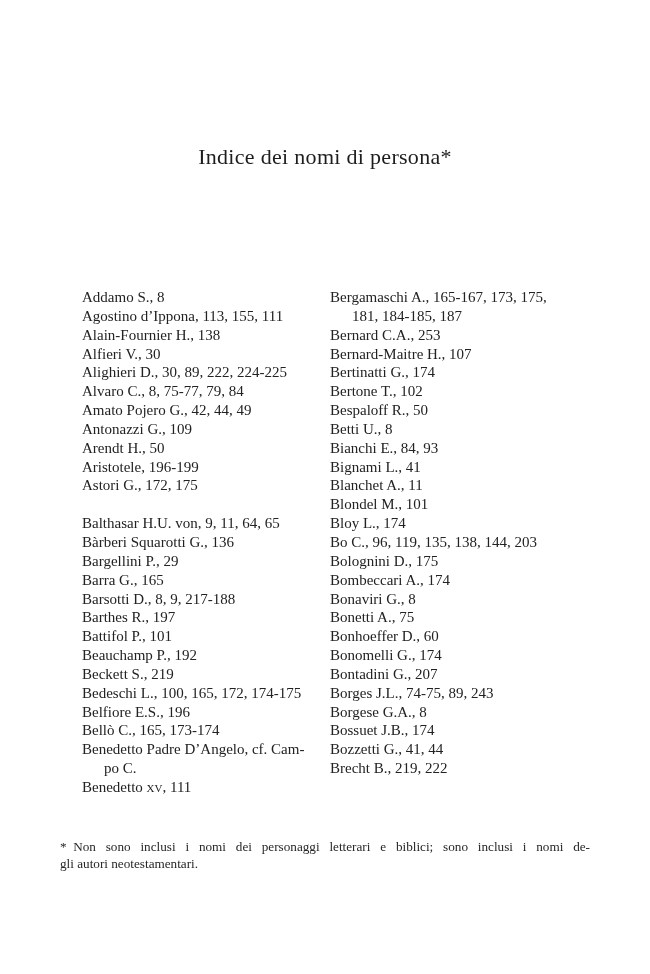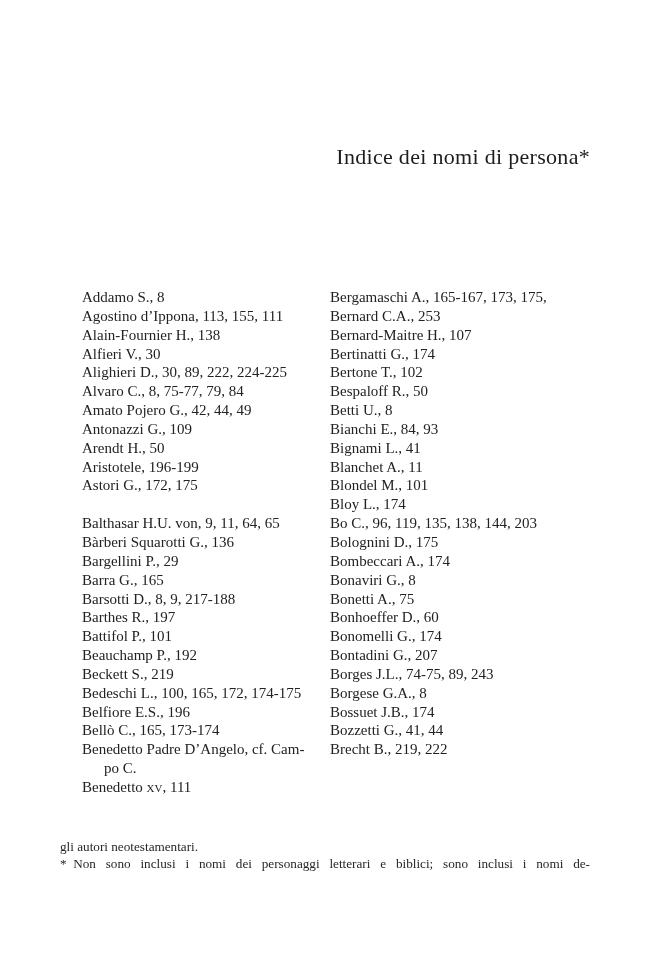--- a/index.html
+++ b/index.html
@@ -14,21 +14,21 @@
     background: #ffffff;
     color: #1f1f1f;
     font-family: "Liberation Serif", "DejaVu Serif", serif;
     overflow: hidden;
   }
   .title {
     position: absolute;
     top: 143px;
     left: 60px;
     width: 530px;
-    text-align: right;
+    text-align: center;
     font-size: 22px;
     letter-spacing: 0.3px;
     line-height: 28px;
     color: #1d1d1d;
   }
   .column {
     position: absolute;
     top: 288px;
     font-size: 15px;
   }
@@ -147,20 +147,21 @@
         <div class="line cont">po C.</div>
       </div>
       <div class="entry">
         <div class="line">Benedetto <span class="sc">xv</span>, 111</div>
       </div>
     </div>
 
   <div class="column right">
       <div class="entry">
         <div class="line">Bergamaschi A., 165-167, 173, 175,</div>
+        <div class="line cont">181, 184-185, 187</div>
       </div>
       <div class="entry">
         <div class="line">Bernard C.A., 253</div>
       </div>
       <div class="entry">
         <div class="line">Bernard-Maitre H., 107</div>
       </div>
       <div class="entry">
         <div class="line">Bertinatti G., 174</div>
       </div>
@@ -223,17 +224,17 @@
       </div>
       <div class="entry">
         <div class="line">Bozzetti G., 41, 44</div>
       </div>
       <div class="entry">
         <div class="line">Brecht B., 219, 222</div>
       </div>
     </div>
 
   <div class="footnote">
+    <div class="fn-line first">* Non sono inclusi i nomi dei personaggi letterari e biblici; sono inclusi i nomi de-</div>
     <div class="fn-line">gli autori neotestamentari.</div>
-    <div class="fn-line first">* Non sono inclusi i nomi dei personaggi letterari e biblici; sono inclusi i nomi de-</div>
   </div>
 
 </div>
 
 </body></html>

